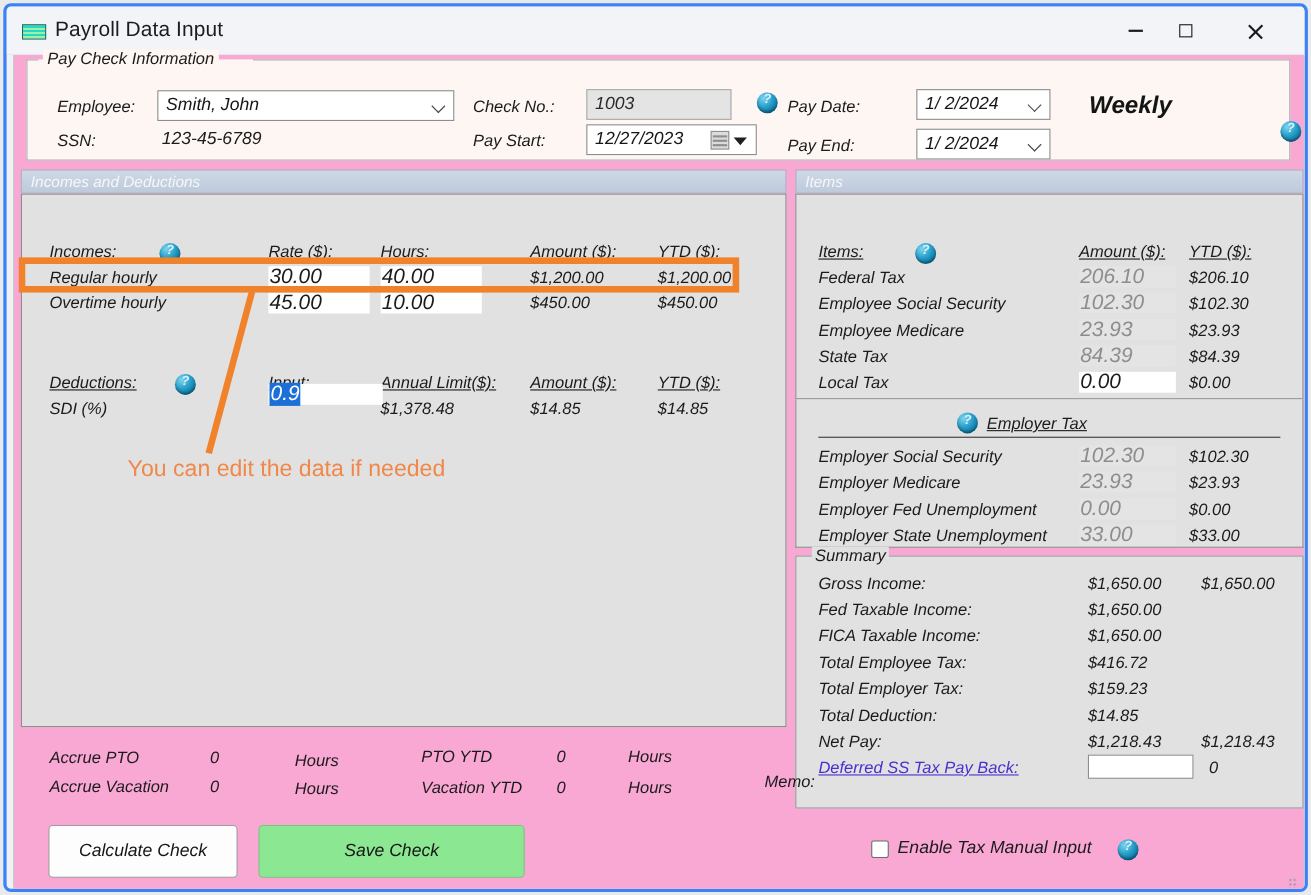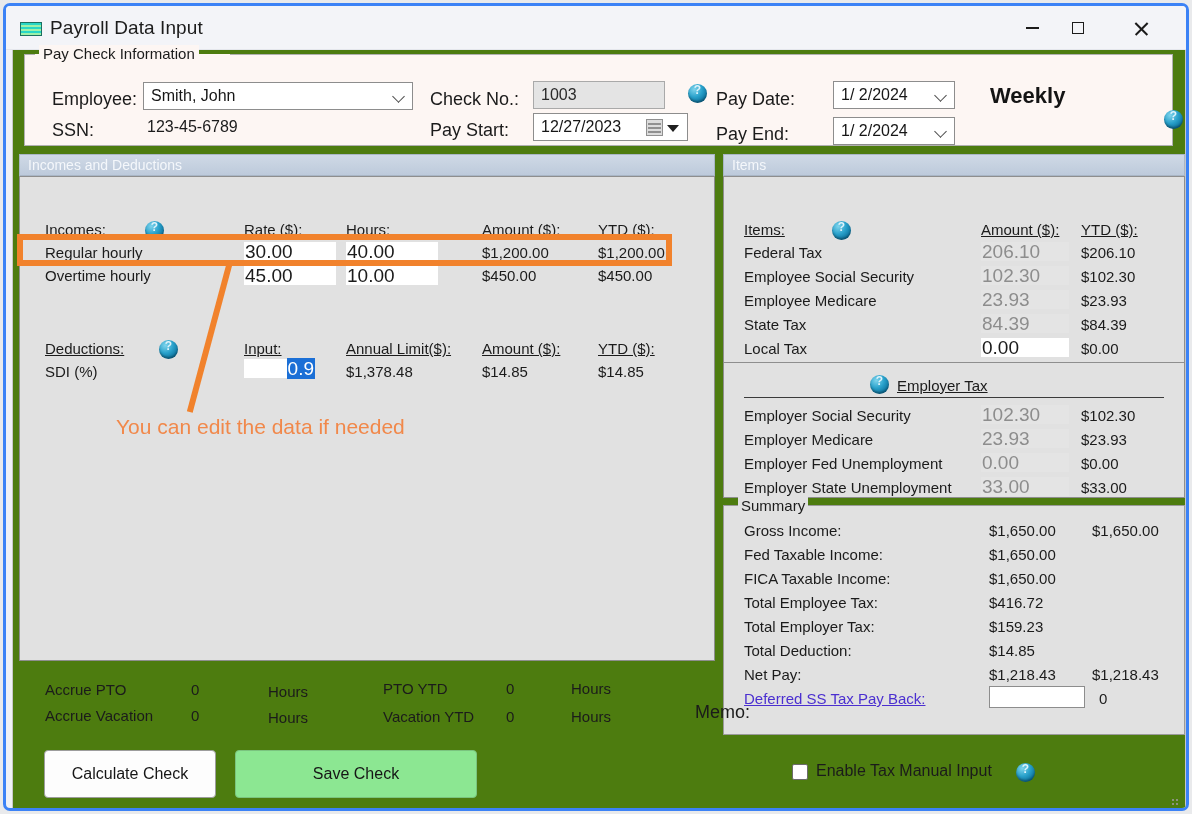--- a/index.html
+++ b/index.html
@@ -64,23 +64,24 @@
     width: 17px; height: 1.6px; background: currentColor;
   }
   .glyph-x::before { transform: rotate(45deg); }
   .glyph-x::after  { transform: rotate(-45deg); }
 
   
   .client {
     position: absolute;
     left: 6px; top: 44px;
     width: 1174px; height: 760px;
-    background: #4d7c0f;
+    background: #f9a8d4;
     border-left: 1px solid #c8c8c8;
     border-right: 1px solid #c8c8c8;
+    font-style: italic;
   }
 
   
   .paycheck-group {
     position: absolute;
     left: 11px; top: 4px;
     width: 1149px; height: 92px;
     background: #fdf6f3;
     border: 1px solid #b0b0b0;
     border-top: none;
@@ -90,21 +91,21 @@
   }
   .paycheck-group .grp-top-r {
     position: absolute; left: 205px; top: 0; right: -1px; height: 1px; background: #b0b0b0;
   }
   .grp-title {
     position: absolute; left: 14px; top: -9px;
     font-size: 15px; color: #1b1b1b;
     background: #fdf6f3; padding: 0 4px;
   }
 
-  .lbl { position: absolute; font-size: 18px; color: #1b1b1b; white-space: nowrap; }
+  .lbl { position: absolute; font-size: 15px; color: #1b1b1b; white-space: nowrap; }
   .val { position: absolute; font-size: 16px; color: #1b1b1b; white-space: nowrap; }
 
   
   .combo {
     position: absolute;
     background: #ffffff;
     border: 1px solid #8d8d8d;
     height: 28px;
     display: flex; align-items: center;
     font-size: 16px; color: #161616;
@@ -405,21 +406,21 @@
         <div class="plain-num" style="left:578px; top:90px;">$450.00</div>
 
         <div class="hdr" style="left:25px;  top:163px;">Deductions:</div>
         <div class="help-ico" style="left:139px; top:163px;"></div>
         <div class="hdr" style="left:224px; top:163px;">Input:</div>
         <div class="hdr" style="left:326px; top:163px;">Annual Limit($):</div>
         <div class="hdr" style="left:462px; top:163px;">Amount ($):</div>
         <div class="hdr" style="left:578px; top:163px;">YTD ($):</div>
 
         <div class="row-lbl" style="left:25px; top:186px;">SDI  (%)</div>
-        <div class="num-in" style="left:224px; top:182px; width:71px;text-align:right;">
+        <div class="num-in" style="left:224px; top:172px; width:104px;">
           <span class="sel-txt">0.9</span>
         </div>
         <div class="plain-num" style="left:326px; top:186px;">$1,378.48</div>
         <div class="plain-num" style="left:462px; top:186px;">$14.85</div>
         <div class="plain-num" style="left:578px; top:186px;">$14.85</div>
       </div>
 
       <div class="sect-head" style="left:710px; top:104px; width:462px;">Items</div>
 
       <div class="panel" style="left:710px; top:126px; width:462px; height:187px;">

